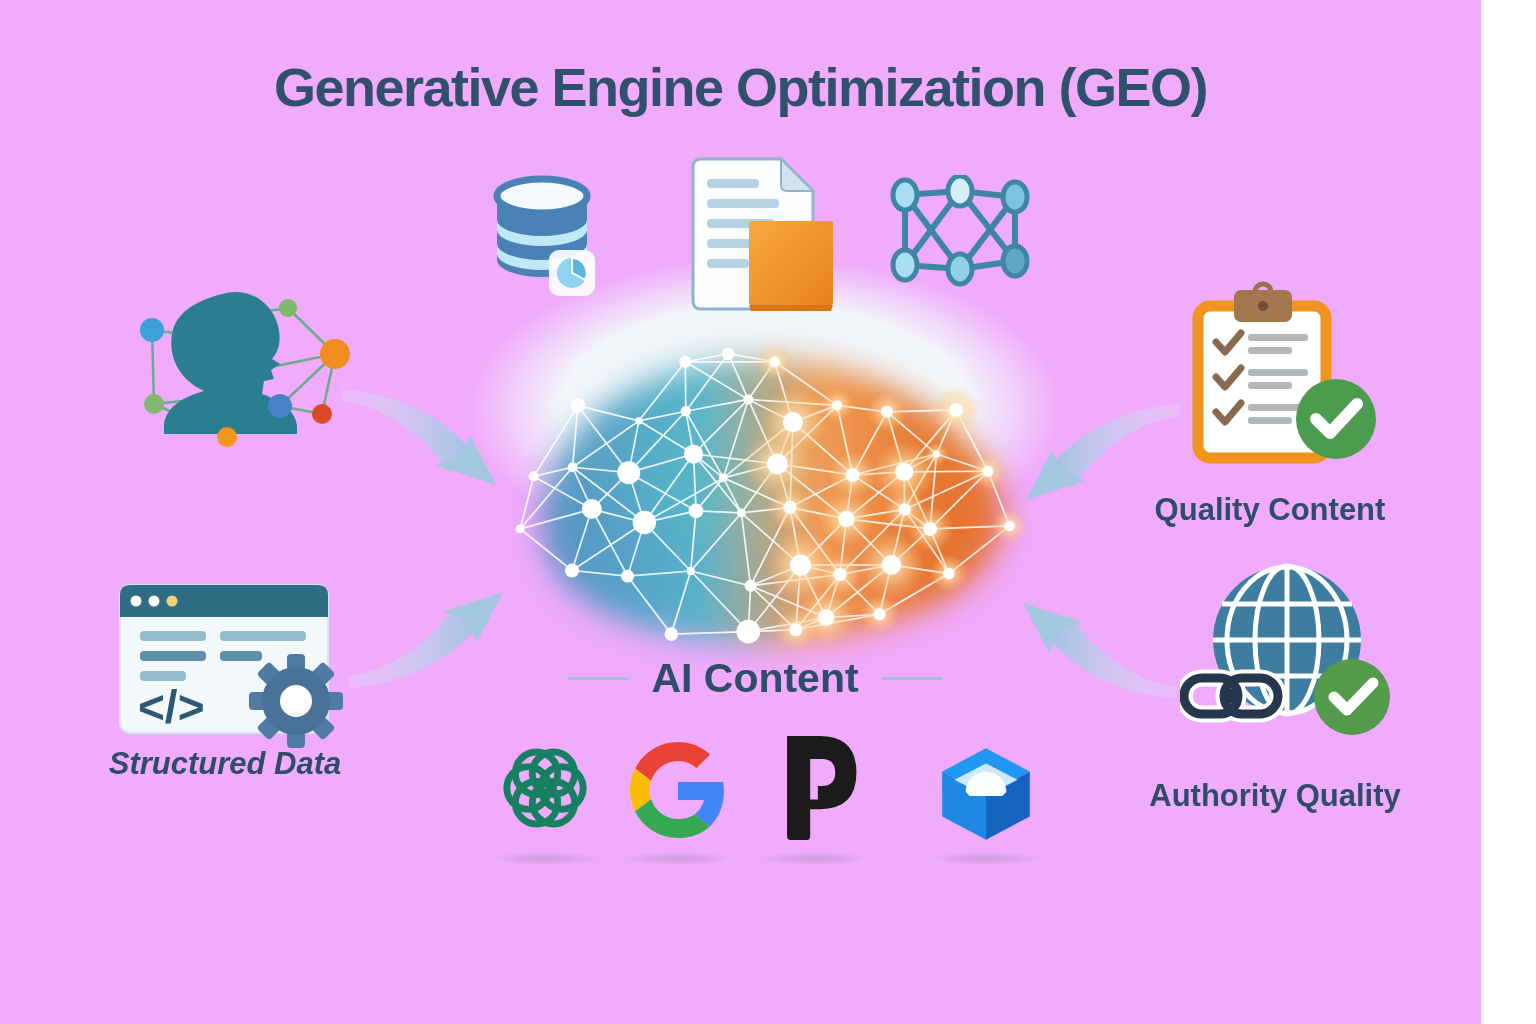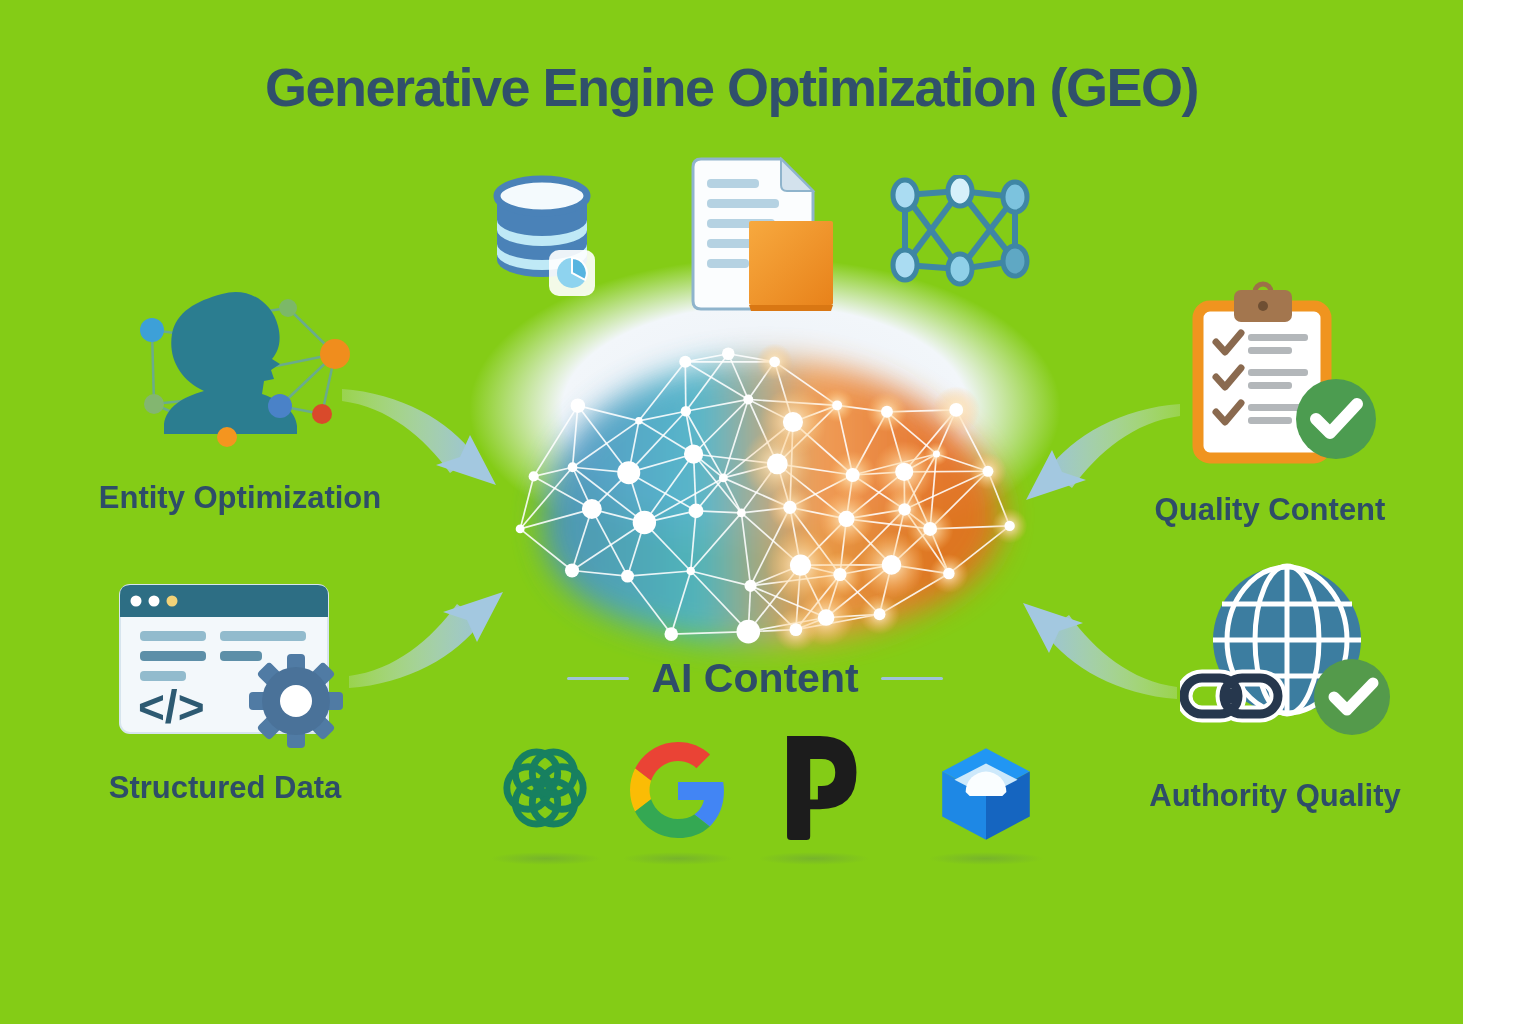--- a/index.html
+++ b/index.html
@@ -1,18 +1,18 @@
 <!DOCTYPE html>
 <html><head>
 <meta charset="utf-8">
 <style>
   html,body{margin:0;padding:0;background:#ffffff;}
   #canvas{
-    position:relative;width:1463px;height:1024px;background:#84cc16;
-    overflow:hidden;font-family:"Liberation Sans",sans-serif;
+    position:relative;width:1463px;height:1024px;background:#f0abfc;
+    overflow:hidden;font-family:"Liberation Sans",sans-serif;padding-left:18px;
   }
   .abs{position:absolute;}
   .title{
     position:absolute;top:56px;left:0;width:100%;text-align:center;
     font-size:54px;font-weight:bold;color:#30506b;letter-spacing:-1.5px;margin:0;
   }
   .dome{
     position:absolute;left:360px;top:215px;width:810px;height:430px;
     background:radial-gradient(ellipse 50% 48% at 50% 45%, #ecf1f7 0%, #f2f6fa 50%, rgba(255,255,255,0) 73%);
   }
@@ -121,21 +121,20 @@
                C50,98 38,76 42,52 C46,30 66,19 92,12 Z" fill="#2b7d90"></path>
       <circle cx="22" cy="48" r="12" fill="#3da0d8"></circle>
       <circle cx="158" cy="26" r="9" fill="#7cb868"></circle>
       <circle cx="205" cy="72" r="15" fill="#f08d1d"></circle>
       <circle cx="150" cy="124" r="12" fill="#4a82c8"></circle>
       <circle cx="192" cy="132" r="10" fill="#d94a2b"></circle>
       <circle cx="24" cy="122" r="10" fill="#83b670"></circle>
       <circle cx="97" cy="155" r="10" fill="#f4951f"></circle>
     </svg>
   </div>
-  <div class="factor-label" style="left:60px;top:480px;width:360px;">Entity Optimization</div>
 
   <div class="abs" style="left:118px;top:583px;">
     <svg width="240" height="168" viewBox="0 0 240 168">
       <rect x="2" y="2" width="208" height="148" rx="10" fill="#f3f8fb" stroke="#d7e5ee" stroke-width="2"></rect>
       <path d="M2,12 Q2,2 12,2 H200 Q210,2 210,12 V34 H2 Z" fill="#2d6e84"></path>
       <circle cx="18" cy="18" r="5.5" fill="#ffffff"></circle>
       <circle cx="36" cy="18" r="5.5" fill="#ffffff"></circle>
       <circle cx="54" cy="18" r="5.5" fill="#f2d278"></circle>
       <rect x="22" y="48" width="66" height="10" rx="4" fill="#92bbcd"></rect>
       <rect x="102" y="48" width="86" height="10" rx="4" fill="#92bbcd"></rect>
@@ -152,21 +151,21 @@
           <rect x="-9" y="-47" width="18" height="22" rx="4" transform="rotate(180)"></rect>
           <rect x="-9" y="-47" width="18" height="22" rx="4" transform="rotate(225)"></rect>
           <rect x="-9" y="-47" width="18" height="22" rx="4" transform="rotate(270)"></rect>
           <rect x="-9" y="-47" width="18" height="22" rx="4" transform="rotate(315)"></rect>
         </g>
         <circle r="34" fill="#4a7299"></circle>
         <circle r="16" fill="#ffffff"></circle>
       </g>
     </svg>
   </div>
-  <div class="factor-label" style="left:60px;top:770px;width:330px;">Structured Data</div>
+  <div class="factor-label" style="left:60px;top:746px;width:330px;font-style:italic;">Structured Data</div>
 
   <div class="abs" style="left:1186px;top:280px;">
     <svg width="200" height="192" viewBox="0 0 200 192">
       <rect x="12" y="26" width="128" height="152" rx="12" fill="#ffffff" stroke="#f0941f" stroke-width="11"></rect>
       <circle cx="77" cy="12" r="8" fill="none" stroke="#9c7148" stroke-width="5"></circle>
       <rect x="48" y="10" width="58" height="32" rx="7" fill="#a3764e"></rect>
       <circle cx="77" cy="26" r="5" fill="#6f4f33"></circle>
       <g fill="none" stroke="#8a6a4f" stroke-width="7" stroke-linecap="round" stroke-linejoin="round">
         <path d="M30,62 l9,10 l16,-19"></path>
         <path d="M30,97 l9,10 l16,-19"></path>

